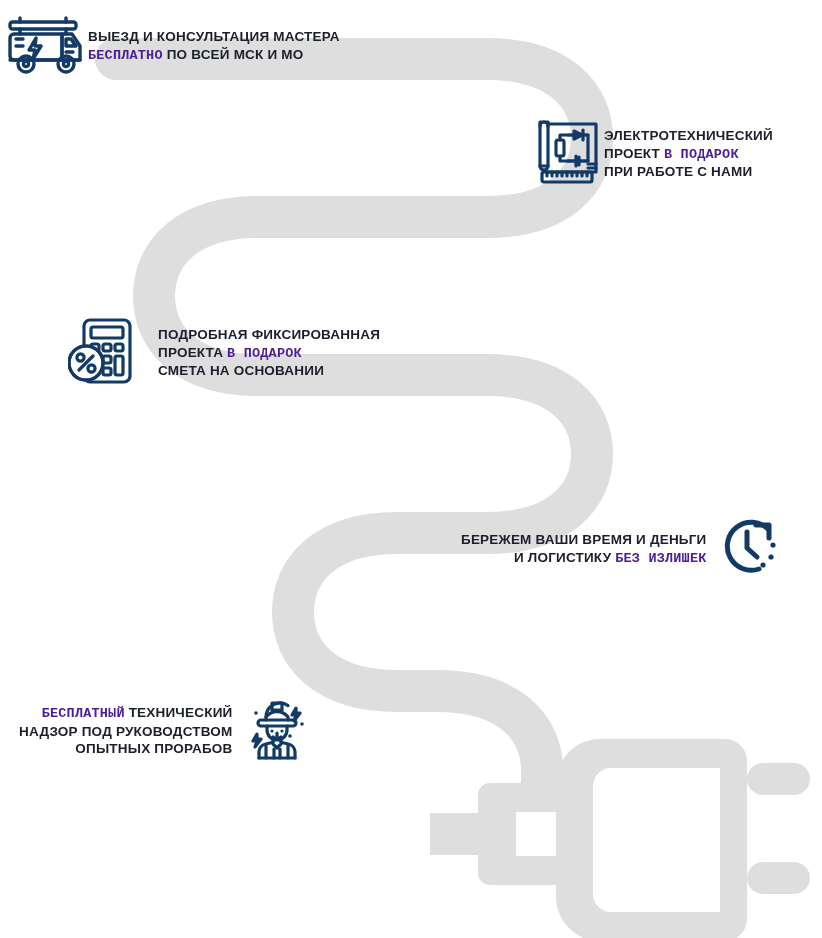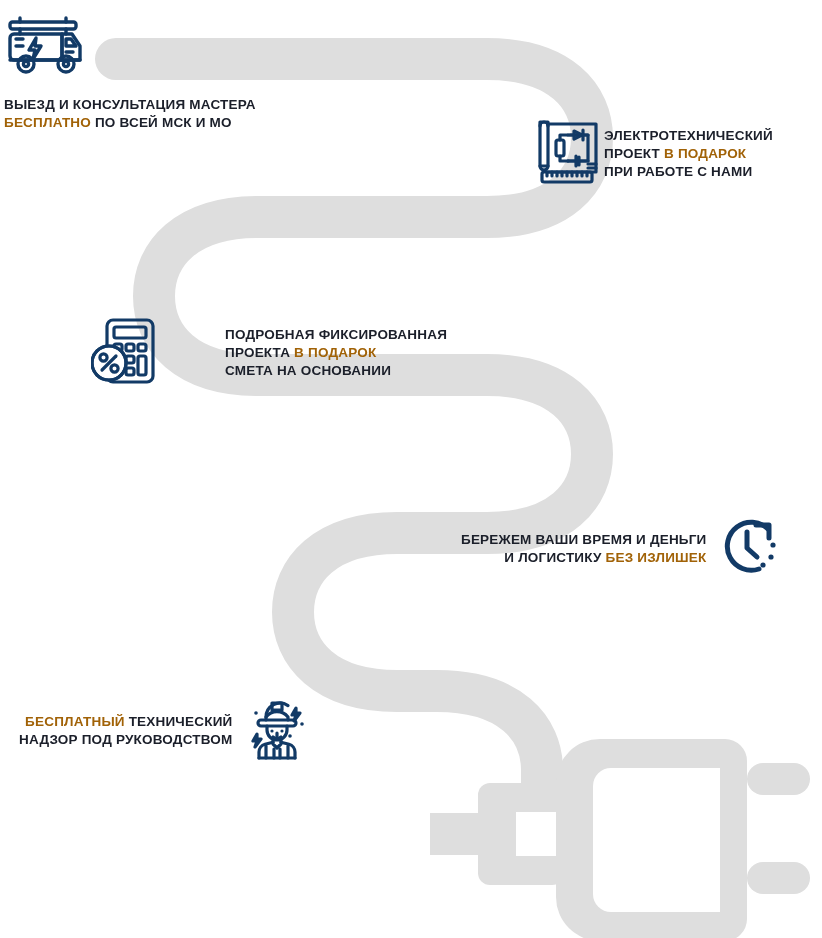--- a/index.html
+++ b/index.html
@@ -11,29 +11,29 @@
   .stage{position:absolute;inset:0;width:822px;height:938px;}
   .cable-layer{position:absolute;left:0;top:0;width:822px;height:938px;}
   .step{position:absolute;display:flex;align-items:center;}
   .step .ico{flex:0 0 auto;display:block;}
   .step .txt{
     font-size:13.5px;line-height:1.33;font-weight:bold;
     letter-spacing:.2px;color:#1b1f2a;text-transform:uppercase;
     white-space:nowrap;
   }
   .step.left-text .txt{text-align:right;}
-  .hl{color:#a16207;}
+  .hl{color:#4c1d95;font-family:Liberation Mono, monospace;}
   .ln{display:block;}
 
   
-  #step-1{left:4px;  top:14px;  flex-direction:column; align-items:flex-start;}
+  #step-1{left:4px;  top:14px;  align-items:flex-start;}
   #step-1 .txt{margin-top:14px;}
   #step-2{left:526px;top:116px;}
   #step-2 .txt{}
-  #step-3{left:91px; top:316px;gap:44px;}
+  #step-3{left:68px; top:316px;}
   #step-3 .txt{margin-left:18px;}
   #step-4{left:461px;top:513px;}
   #step-4 .txt{margin-right:8px;}
   #step-5{left:19px; top:696px;align-items:center;}
   #step-5 .txt{margin-right:14px;}
 </style>
 </head>
 <body style="background: rgb(255, 255, 255);">
 
 <div class="stage">
@@ -195,20 +195,21 @@
         <circle cx="56" cy="44" r="2.6" stroke="none" fill="#123a66"></circle>
         <circle cx="48" cy="52" r="2.6" stroke="none" fill="#123a66"></circle>
       </svg>
     </span>
   </div>
 
   <div class="step left-text" id="step-5">
     <span class="txt">
       <span class="ln"><span class="hl">БЕСПЛАТНЫЙ</span><span> ТЕХНИЧЕСКИЙ</span></span>
       <span class="ln"><span>НАДЗОР ПОД РУКОВОДСТВОМ</span></span>
+      <span class="ln"><span>ОПЫТНЫХ ПРОРАБОВ</span></span>
     </span>
     <span class="ico">
       <svg width="68" height="66" viewBox="0 0 68 66" fill="none" stroke="#123a66" stroke-width="3.2" stroke-linecap="round" stroke-linejoin="round">
 
         <path d="M26 7h10v7H26z"></path>
         <path d="M20 24v-3a14 14 0 0 1 22-11.4"></path>
         <path d="M20 21a14 14 0 0 1 22 0v3"></path>
 
         <path d="M15 24h32a3 3 0 0 1 0 6H15a3 3 0 0 1 0-6z"></path>
 

